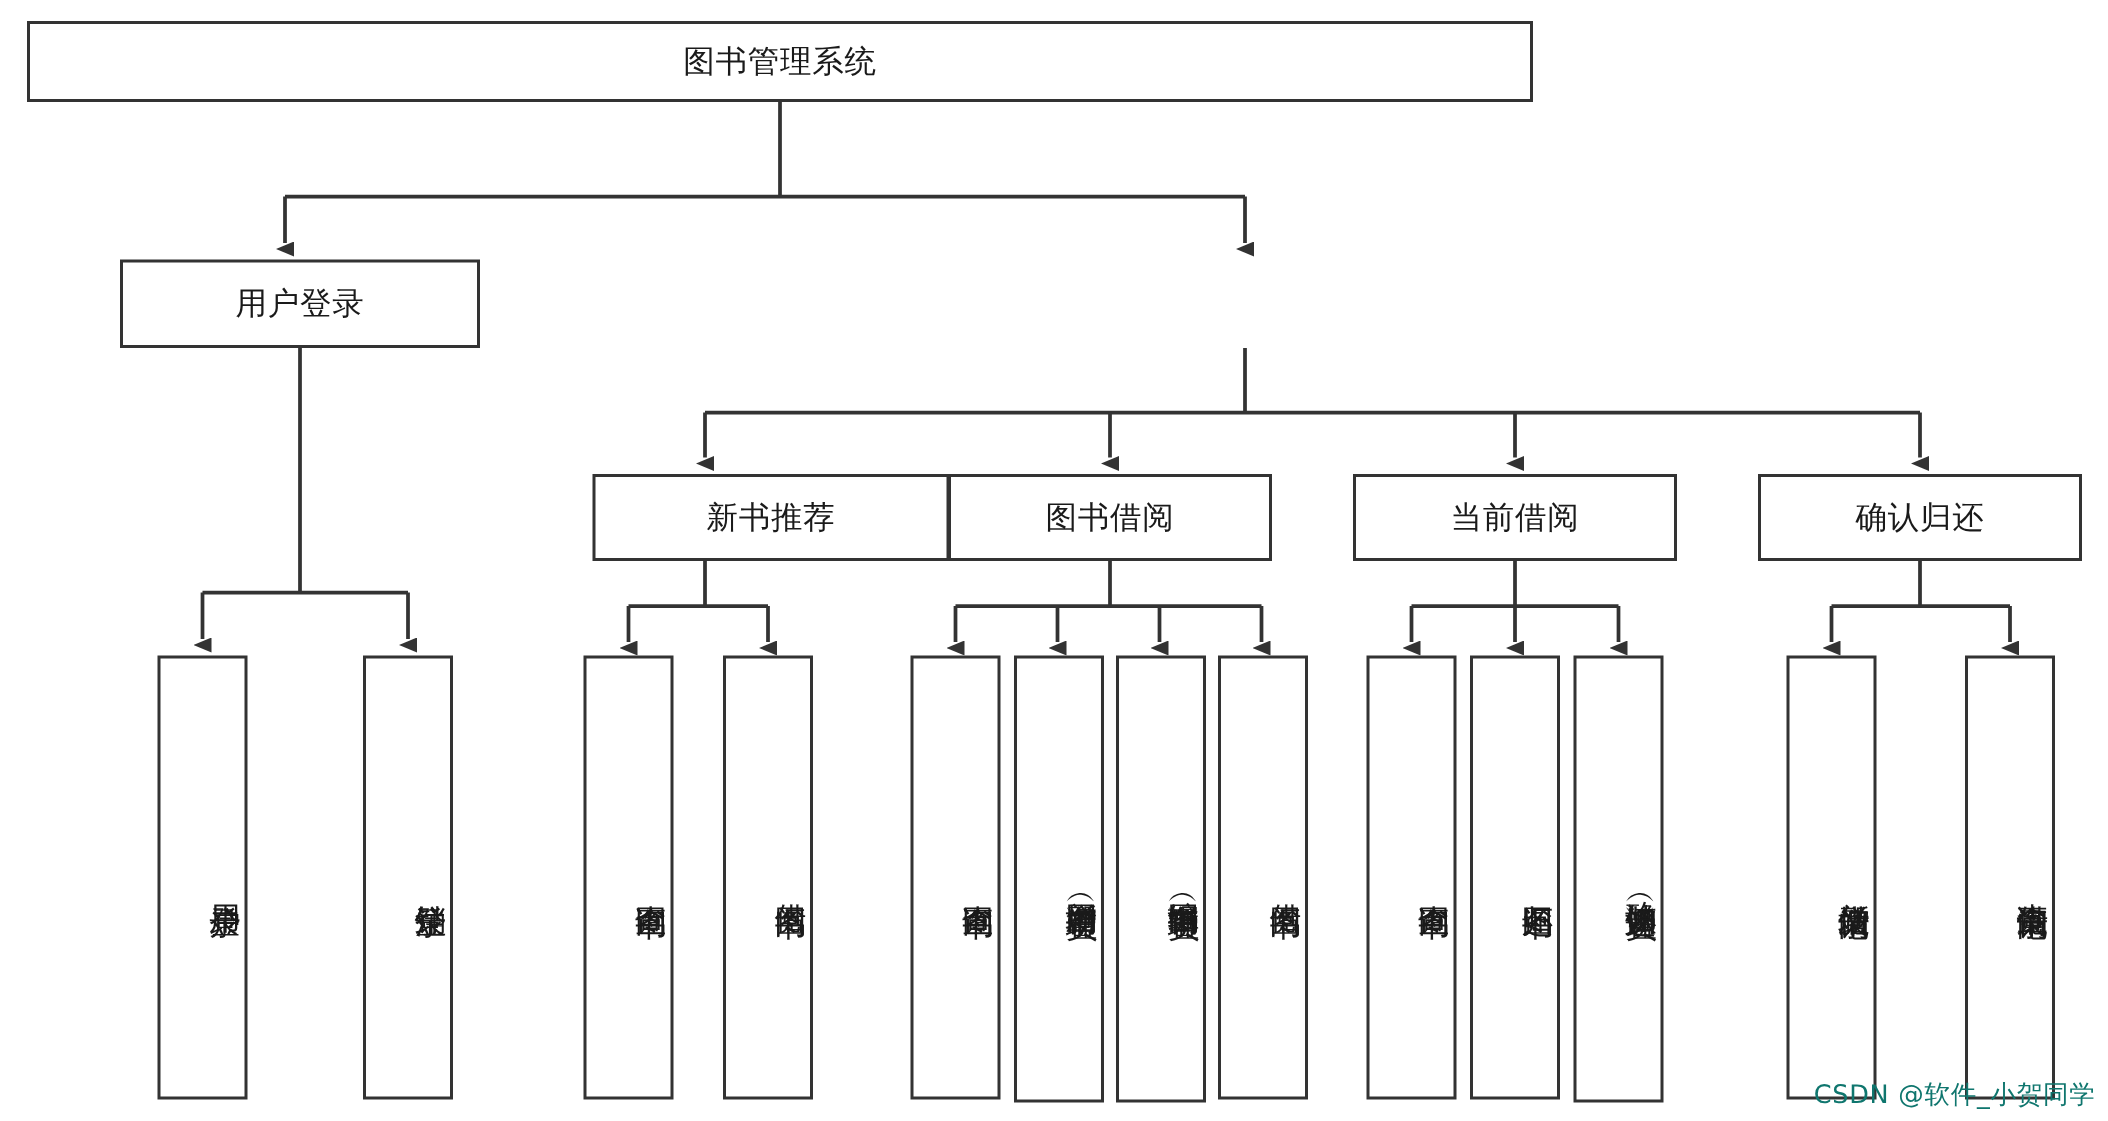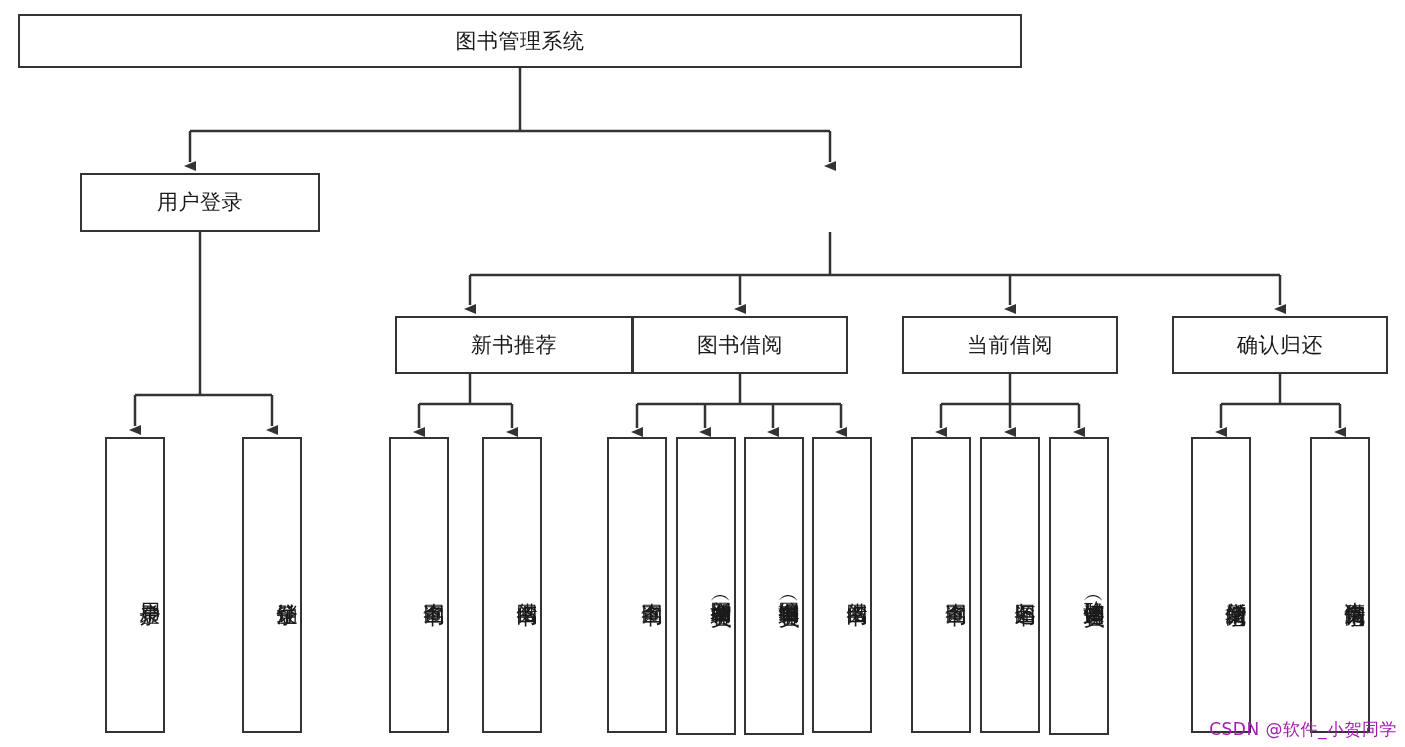--- a/index.html
+++ b/index.html
@@ -54,21 +54,21 @@
   .node-v .vlabel {
     display: block;
     writing-mode: vertical-rl;
     text-orientation: upright;
   }
   #watermark {
     position: absolute;
     right: 8px;
     bottom: 6px;
     font-size: 17px;
-    color: #a21caf;
+    color: #0f766e;
     letter-spacing: 0.5px;
     white-space: nowrap;
     user-select: none;
   }
 </style>
 </head>
 <body>
 
 <div id="canvas">
 

